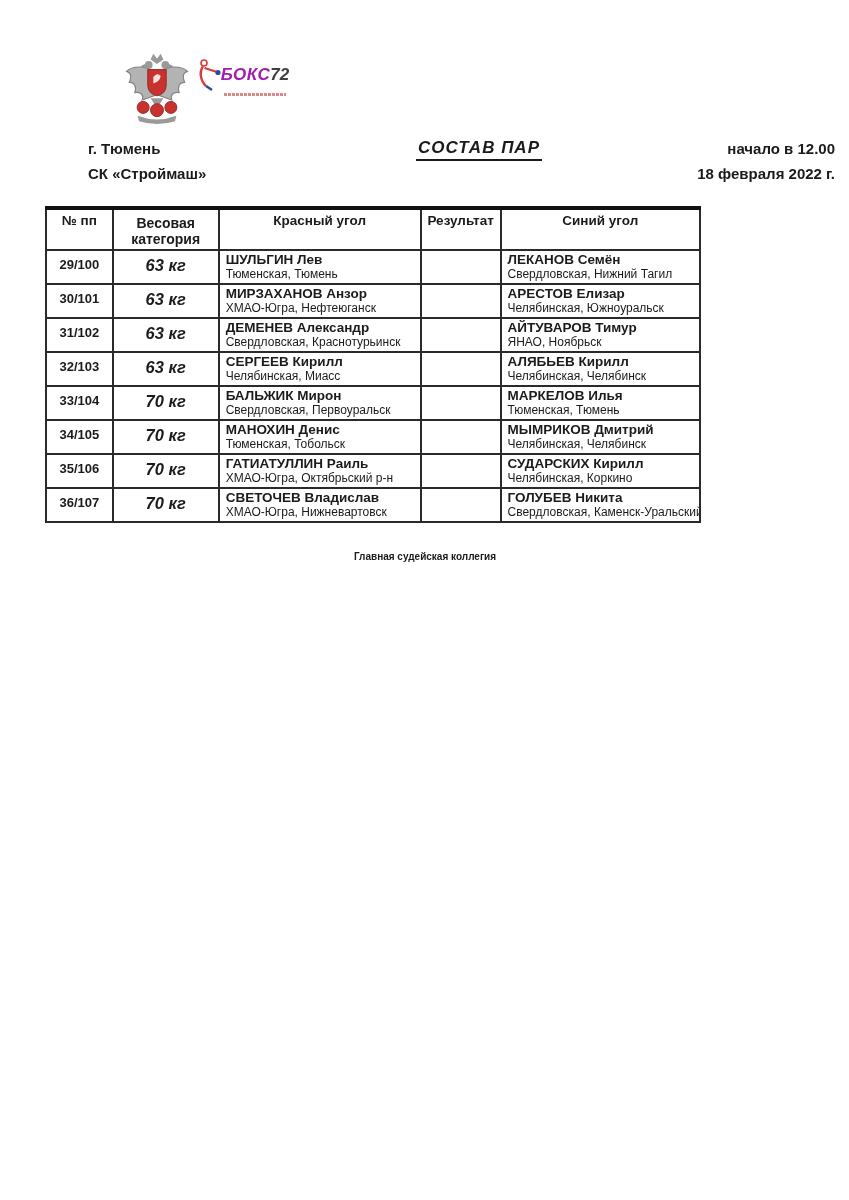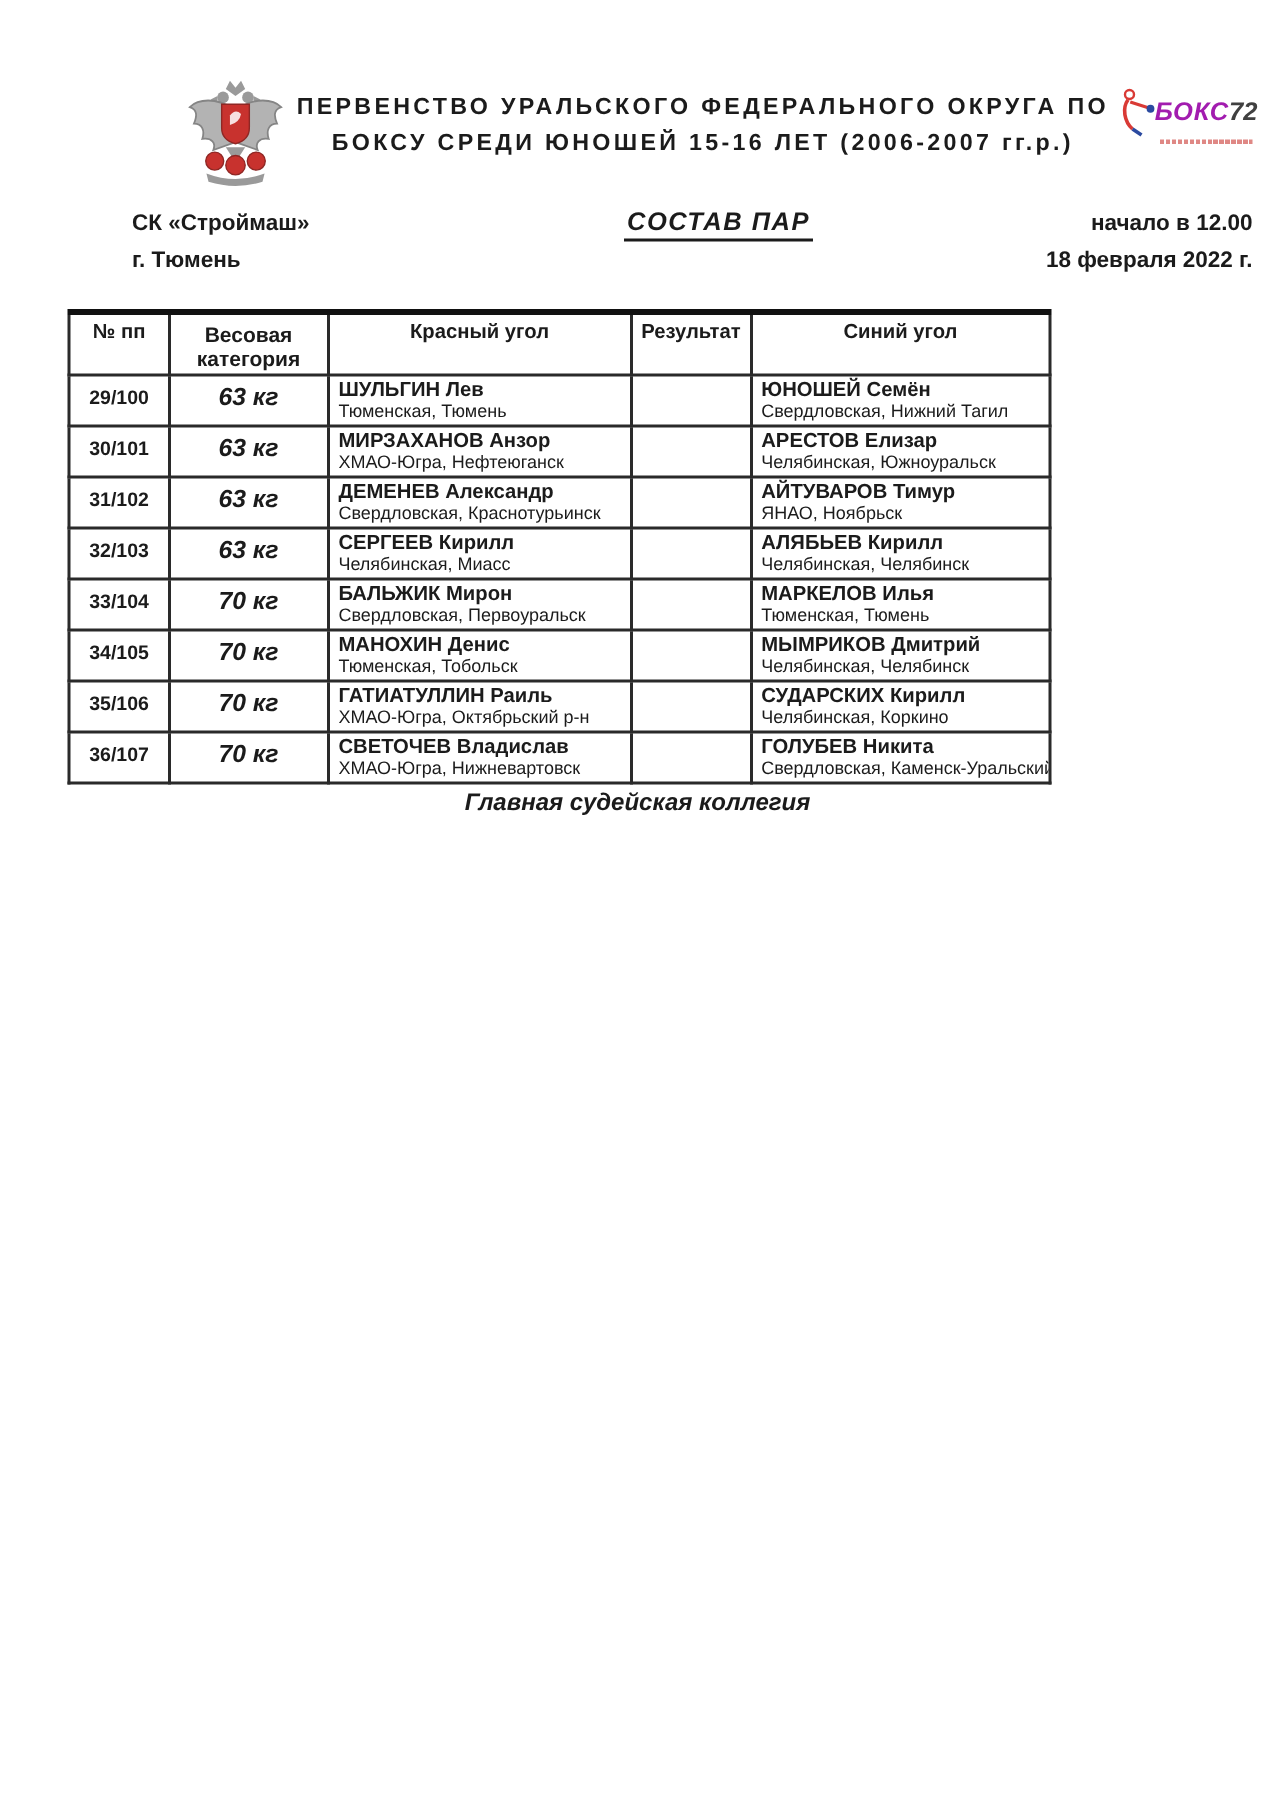--- a/index.html
+++ b/index.html
@@ -113,25 +113,24 @@
     font-size: 16.5px; padding-top: 5px;
   }
   td.cell-corner { padding: 1px 6px 2px 6px; }
   .fighter-name { font-weight: bold; font-size: 13.5px; line-height: 16px; white-space: nowrap; }
   .fighter-region { font-size: 12px; line-height: 13px; white-space: nowrap; }
   td.cell-result { }
 
   
   .doc-footer {
     width: 760px;
-    margin: 4px 44px 0 45px;
+    margin: 28px 44px 0 45px;
     text-align: center;
     font-weight: bold;
-    font-size: 16px;
-    font-style: italic;
+    font-size: 10px;
   }
 </style>
 </head>
 <body>
 
 <div class="page">
 
   <div class="doc-header">
     <div class="emblem-box">
       <svg viewBox="0 0 72 78" aria-hidden="true">
@@ -153,45 +152,41 @@
         <path d="M32,27 q4,-5 8,-1 q-1,6 -8,8 z" fill="#ffffff" opacity="0.85"></path>
 
         <circle cx="21" cy="60" r="6.5" fill="#c8322e" stroke="#8f2724" stroke-width="1"></circle>
         <circle cx="51" cy="60" r="6.5" fill="#c8322e" stroke="#8f2724" stroke-width="1"></circle>
         <circle cx="36" cy="63" r="7" fill="#c8322e" stroke="#8f2724" stroke-width="1"></circle>
 
         <path d="M15,69 q21,8 42,0 l-1.5,6 q-19.5,6 -39,0 z" fill="#9a9a9a"></path>
       </svg>
     </div>
 
-    <div class="doc-title-block">
-      <div class="t-line">ПЕРВЕНСТВО УРАЛЬСКОГО ФЕДЕРАЛЬНОГО ОКРУГА ПО</div>
-      <div class="t-line">БОКСУ СРЕДИ ЮНОШЕЙ 15-16 ЛЕТ (2006-2007 гг.р.)</div>
-    </div>
 
     <div class="logo-box">
       <div class="logo-inner">
         <svg class="logo-boxer" viewBox="0 0 26 34" aria-hidden="true">
           <circle cx="9" cy="5" r="3" fill="none" stroke="#d93a35" stroke-width="1.6"></circle>
           <path d="M8,8.5 C4,14 5.5,23 11,28" fill="none" stroke="#d93a35" stroke-width="2.4"></path>
           <path d="M9.5,10 L22,14" fill="none" stroke="#d93a35" stroke-width="2.2"></path>
           <circle cx="23" cy="14.5" r="2.6" fill="#2b4aa0"></circle>
           <path d="M11,28 l6,4" fill="none" stroke="#2b4aa0" stroke-width="2.4"></path>
         </svg>
         <span class="logo-word" id="logo-word" style="color: #a21caf;">БОКС</span>
           <span class="logo-num" id="logo-num" style="color: #404040;">72</span>
       </div>
       <div class="logo-tagline"></div>
     </div>
   </div>
 
   <div class="meta-row">
     <div class="meta-left">
+      <div class="m-line">г. Тюмень</div>
       <div class="m-line">СК «Строймаш»</div>
-      <div class="m-line">г. Тюмень</div>
     </div>
     <div class="meta-center">
       <span class="doc-subtitle">СОСТАВ ПАР</span>
     </div>
     <div class="meta-right">
       <div class="m-line">начало в 12.00</div>
       <div class="m-line">18 февраля 2022 г.</div>
     </div>
   </div>
 
@@ -215,21 +210,21 @@
     <tbody id="pairs-body">
     <tr>
       <td class="cell-num">29/100</td>
       <td class="cell-weight">63 кг</td>
       <td class="cell-corner">
         <div class="fighter-name">ШУЛЬГИН Лев</div>
         <div class="fighter-region">Тюменская, Тюмень</div>
       </td>
       <td class="cell-result"></td>
       <td class="cell-corner">
-        <div class="fighter-name">ЮНОШЕЙ Семён</div>
+        <div class="fighter-name">ЛЕКАНОВ Семён</div>
         <div class="fighter-region">Свердловская, Нижний Тагил</div>
       </td>
     </tr>
 
     <tr>
       <td class="cell-num">30/101</td>
       <td class="cell-weight">63 кг</td>
       <td class="cell-corner">
         <div class="fighter-name">МИРЗАХАНОВ Анзор</div>
         <div class="fighter-region">ХМАО-Югра, Нефтеюганск</div>

